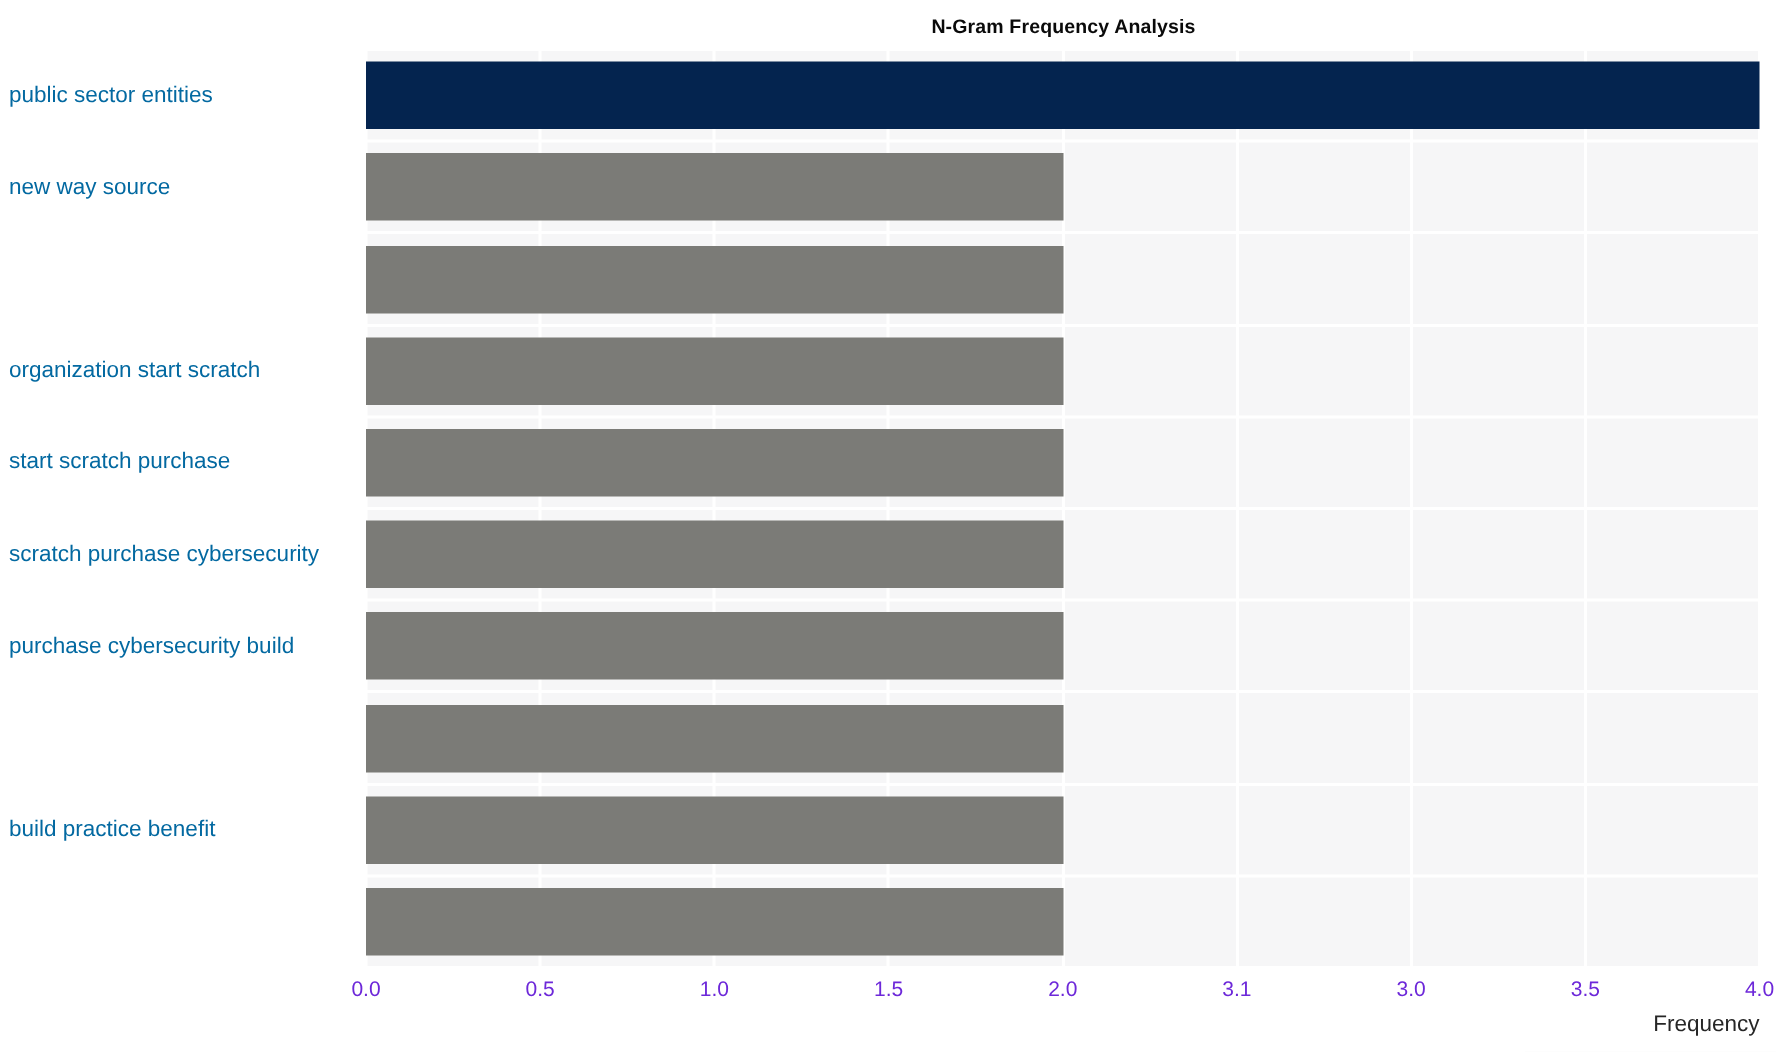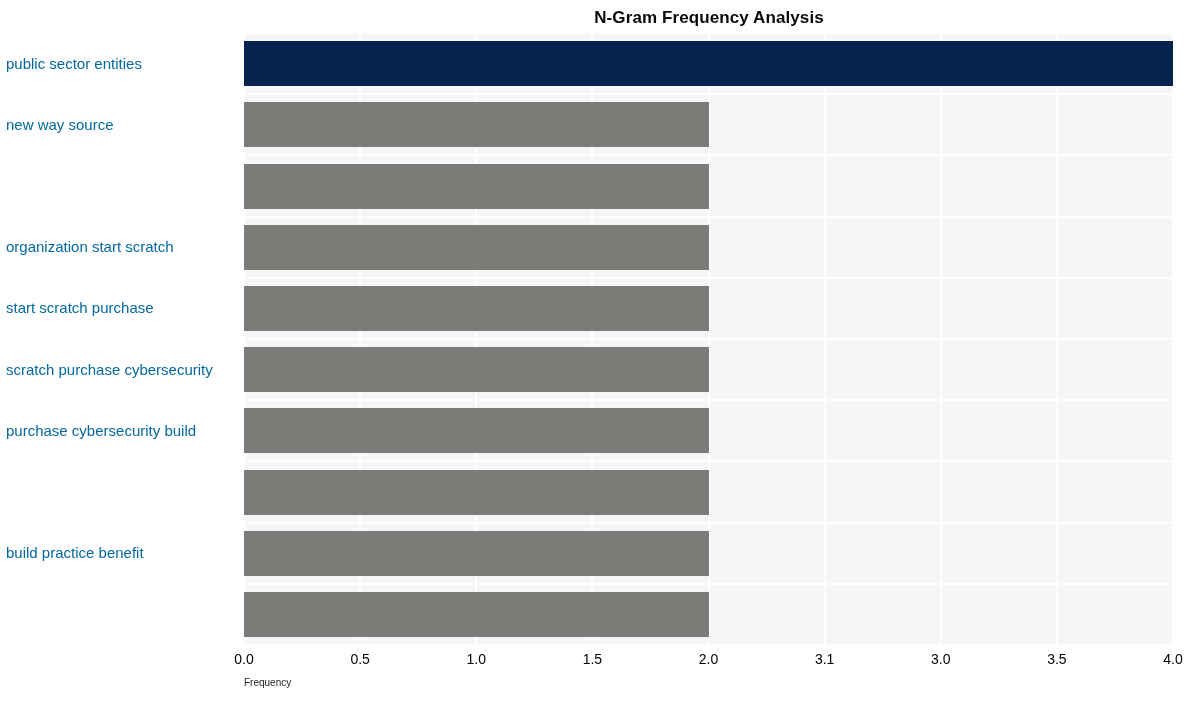--- a/index.html
+++ b/index.html
@@ -22,21 +22,21 @@
     background: #ffffff;
   }
 
   
   #chart-title {
     position: absolute;
     left: 244px;
     top: 6px;
     width: 930px;
     text-align: center;
-    font-size: 17px;
+    font-size: 13px;
     font-weight: bold;
     color: #0a0a0a;
     letter-spacing: 0.1px;
     line-height: 24px;
   }
 
   
   #plot-area {
     position: absolute;
     left: 244px;
@@ -94,32 +94,32 @@
     width: 929px;
     height: 26px;
   }
   .xtick {
     position: absolute;
     top: 6px;
     width: 70px;
     margin-left: -35px;
     text-align: center;
     font-size: 14px;
-    color: #000000;
+    color: #6d28d9;
     line-height: 17px;
   }
 
   
   #xaxis-label {
     position: absolute;
     left: 244px;
     top: 674px;
     width: 929px;
-    text-align: left;
-    font-size: 10px;
+    text-align: right;
+    font-size: 15px;
     color: #262626;
     line-height: 18px;
   }
 </style>
 </head>
 <body>
 
 <div id="figure" style="background: rgb(255, 255, 255);">
 
   <div id="chart-title">N-Gram Frequency Analysis</div>

